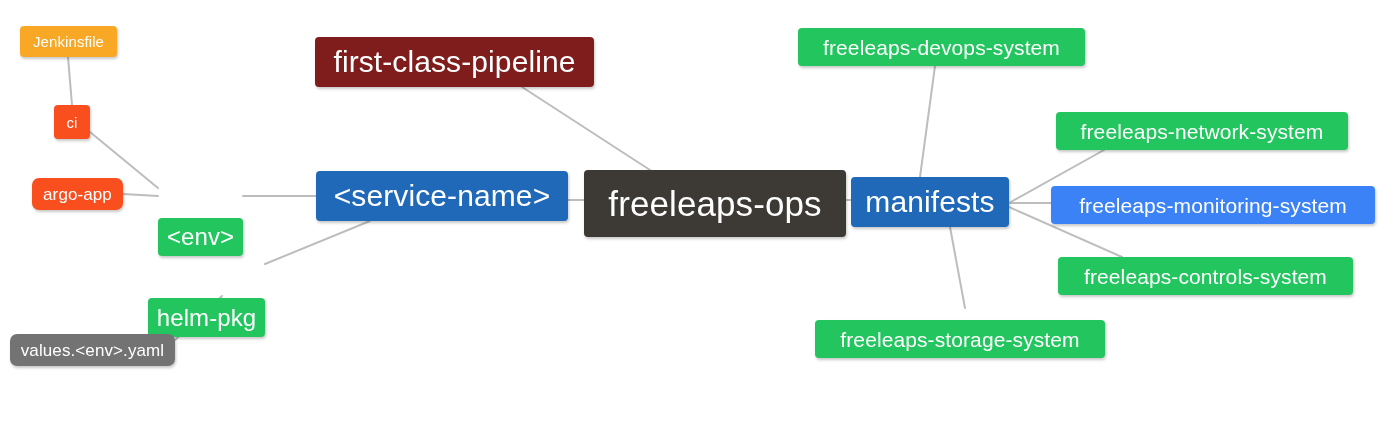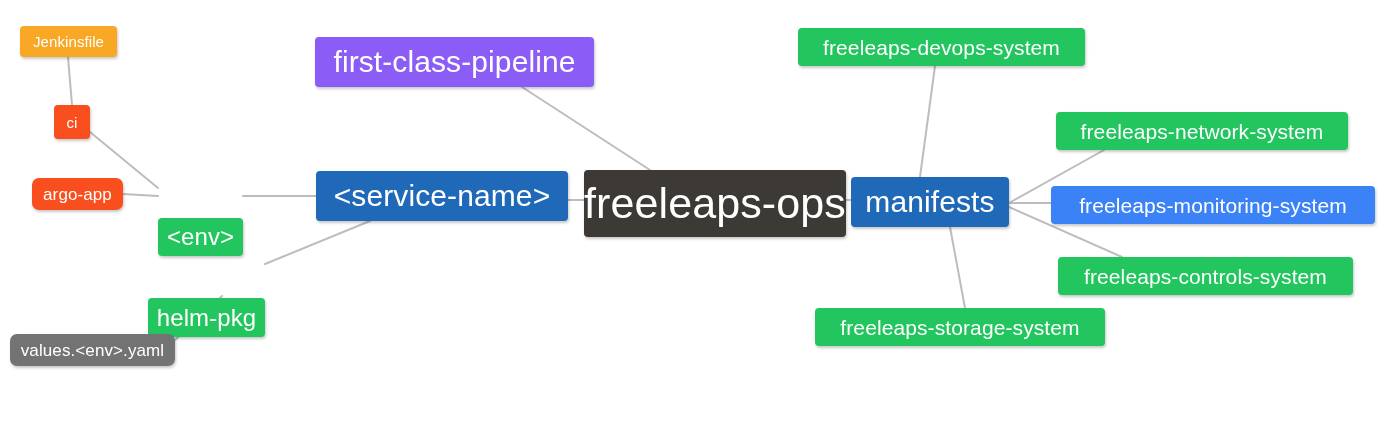--- a/index.html
+++ b/index.html
@@ -35,21 +35,21 @@
     box-shadow: 1px 2px 3px rgba(0,0,0,0.22);
     white-space: nowrap;
     line-height: 1;
     letter-spacing: 0.1px;
     user-select: none;
   }
   .node span {
     display: block;
   }
   
-  .tier-root  { font-size: 43px; }
+  .tier-root  { font-size: 35px; }
   .tier-big   { font-size: 30px; }
   .tier-mid   { font-size: 24px; margin-top: 41px; }
   .tier-sm    { font-size: 21px; }
   .tier-xs    { font-size: 17px; border-radius: 7px; }
   .tier-tiny  { font-size: 15px; }
 </style>
 </head>
 <body>
 
 <div id="canvas">
@@ -69,21 +69,21 @@
       <line x1="1009" y1="207" x2="1122" y2="257" stroke="#bdbdbd" stroke-width="2" stroke-linecap="round"></line>
       <line x1="950" y1="227" x2="965" y2="308" stroke="#bdbdbd" stroke-width="2" stroke-linecap="round"></line>
     </svg>
   <div id="node-layer">
       <div class="node tier-root" style="left: 584px; top: 170px; width: 262px; height: 67px; background: rgb(61, 57, 53);">
         <span>freeleaps-ops</span>
       </div>
       <div class="node tier-big" style="left: 316px; top: 171px; width: 252px; height: 50px; background: rgb(31, 105, 184);">
         <span>&lt;service-name&gt;</span>
       </div>
-      <div class="node tier-big" style="left: 315px; top: 37px; width: 279px; height: 50px; background: #8b5cf6;">
+      <div class="node tier-big" style="left: 315px; top: 37px; width: 279px; height: 50px; background: #7f1d1d;">
         <span>first-class-pipeline</span>
       </div>
       <div class="node tier-big" style="left: 851px; top: 177px; width: 158px; height: 50px; background: rgb(31, 105, 184);">
         <span>manifests</span>
       </div>
       <div class="node tier-mid" style="left: 158px; top: 177px; width: 85px; height: 38px; background: rgb(34, 197, 94);">
         <span>&lt;env&gt;</span>
       </div>
       <div class="node tier-mid" style="left: 148px; top: 257px; width: 117px; height: 39px; background: rgb(34, 197, 94);">
         <span>helm-pkg</span>
@@ -105,17 +105,17 @@
       </div>
       <div class="node tier-sm" style="left: 1056px; top: 112px; width: 292px; height: 38px; background: rgb(34, 197, 94); justify-content: center;">
         <span>freeleaps-network-system</span>
       </div>
       <div class="node tier-sm" style="left: 1051px; top: 186px; width: 324px; height: 38px; background: #3b82f6;">
         <span>freeleaps-monitoring-system</span>
       </div>
       <div class="node tier-sm" style="left: 1058px; top: 257px; width: 295px; height: 38px; background: rgb(34, 197, 94);">
         <span>freeleaps-controls-system</span>
       </div>
-      <div class="node tier-sm" style="left: 815px; top: 308px; width: 290px; height: 38px; background: rgb(34, 197, 94);">
+      <div class="node tier-sm" style="left: 815px; top: 320px; width: 290px; height: 38px; background: rgb(34, 197, 94);">
         <span>freeleaps-storage-system</span>
       </div>
     </div>
 </div>
 
 </body></html>

